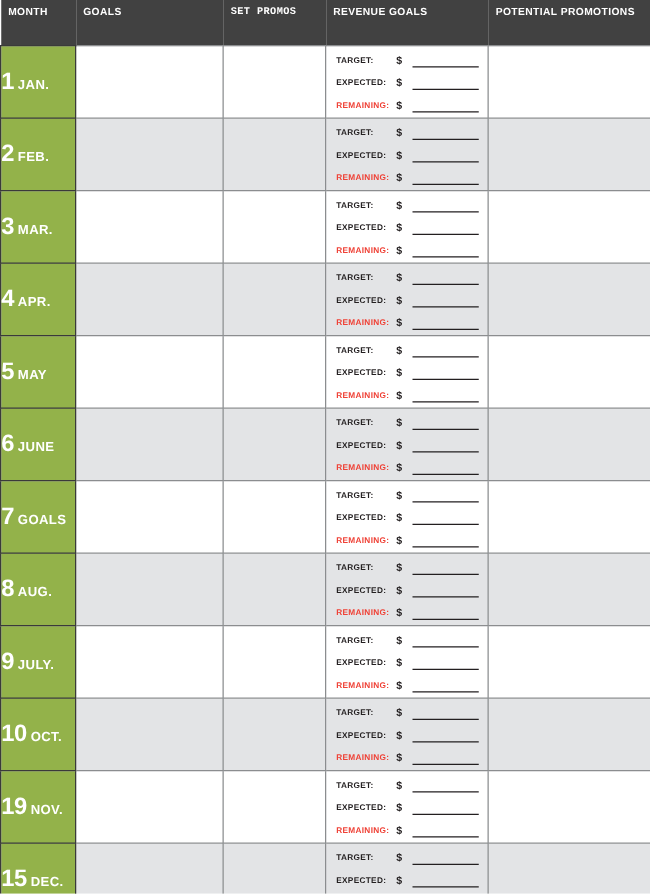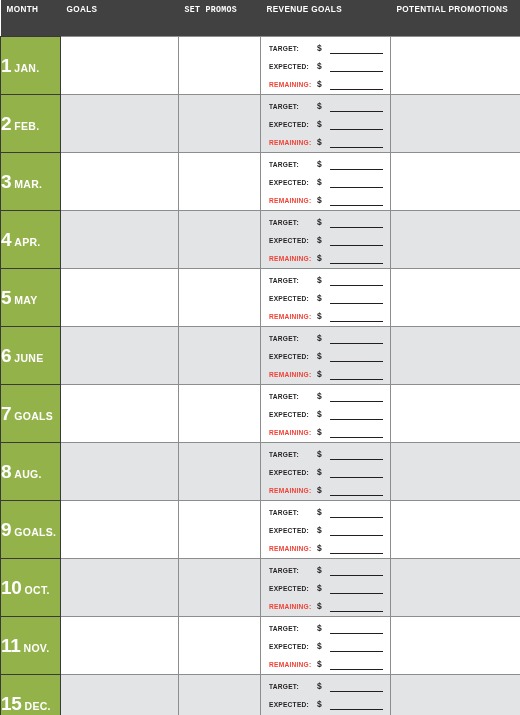--- a/index.html
+++ b/index.html
@@ -318,21 +318,21 @@
               <div class="rev-row">
                 <span class="rev-label remaining">REMAINING:</span>
                 <span class="rev-dollar">$</span>
                 <span class="rev-line writable"></span>
               </div>
             </div>
           </td>
           <td class="writable"></td>
         </tr>
         <tr class="plain">
-          <td class="month-cell"><span class="m-num">9</span><span class="m-name">GOALS.</span></td>
+          <td class="month-cell"><span class="m-num">9</span><span class="m-name">JULY.</span></td>
           <td class="writable"></td>
           <td class="writable"></td>
           <td class="rev-cell">
             <div class="rev-rows">
               <div class="rev-row">
                 <span class="rev-label">TARGET:</span>
                 <span class="rev-dollar">$</span>
                 <span class="rev-line writable"></span>
               </div>
               <div class="rev-row">
@@ -368,21 +368,21 @@
               <div class="rev-row">
                 <span class="rev-label remaining">REMAINING:</span>
                 <span class="rev-dollar">$</span>
                 <span class="rev-line writable"></span>
               </div>
             </div>
           </td>
           <td class="writable"></td>
         </tr>
         <tr class="plain">
-          <td class="month-cell"><span class="m-num">11</span><span class="m-name">NOV.</span></td>
+          <td class="month-cell"><span class="m-num">19</span><span class="m-name">NOV.</span></td>
           <td class="writable"></td>
           <td class="writable"></td>
           <td class="rev-cell">
             <div class="rev-rows">
               <div class="rev-row">
                 <span class="rev-label">TARGET:</span>
                 <span class="rev-dollar">$</span>
                 <span class="rev-line writable"></span>
               </div>
               <div class="rev-row">

